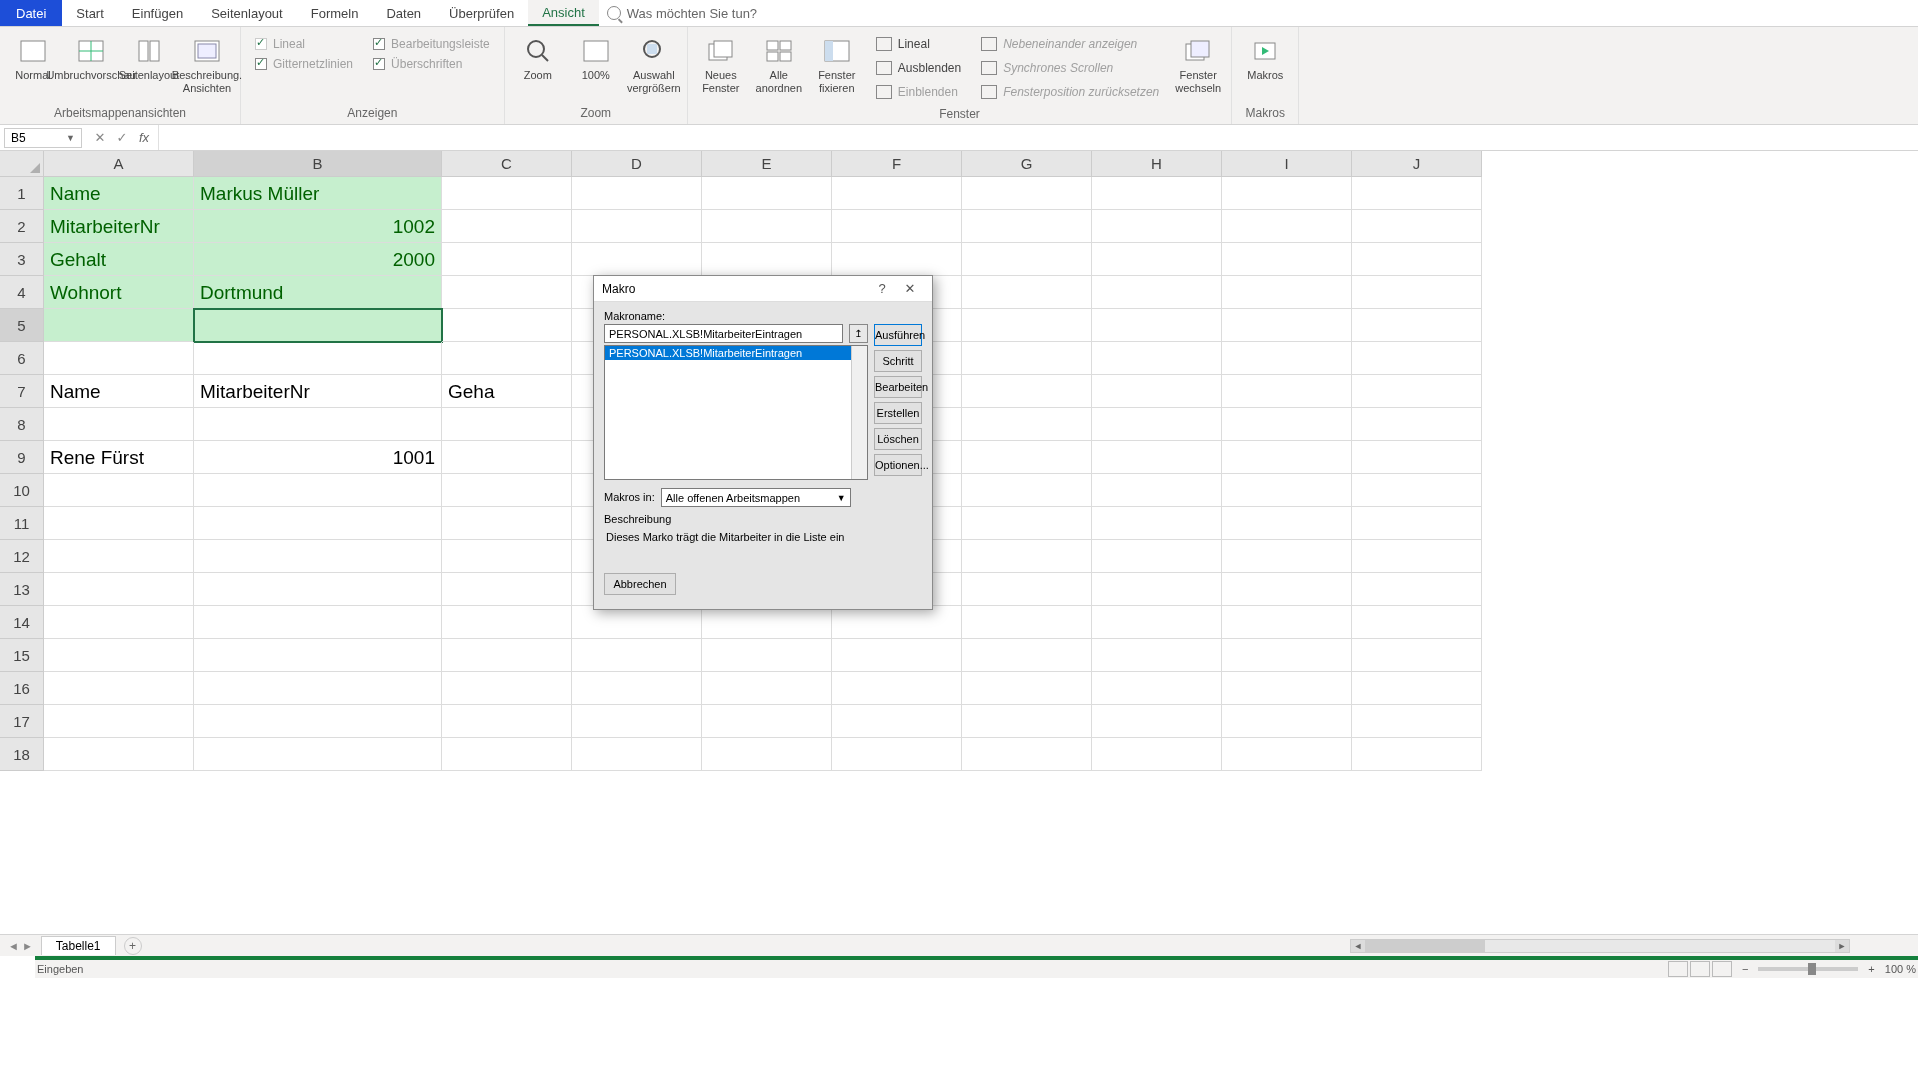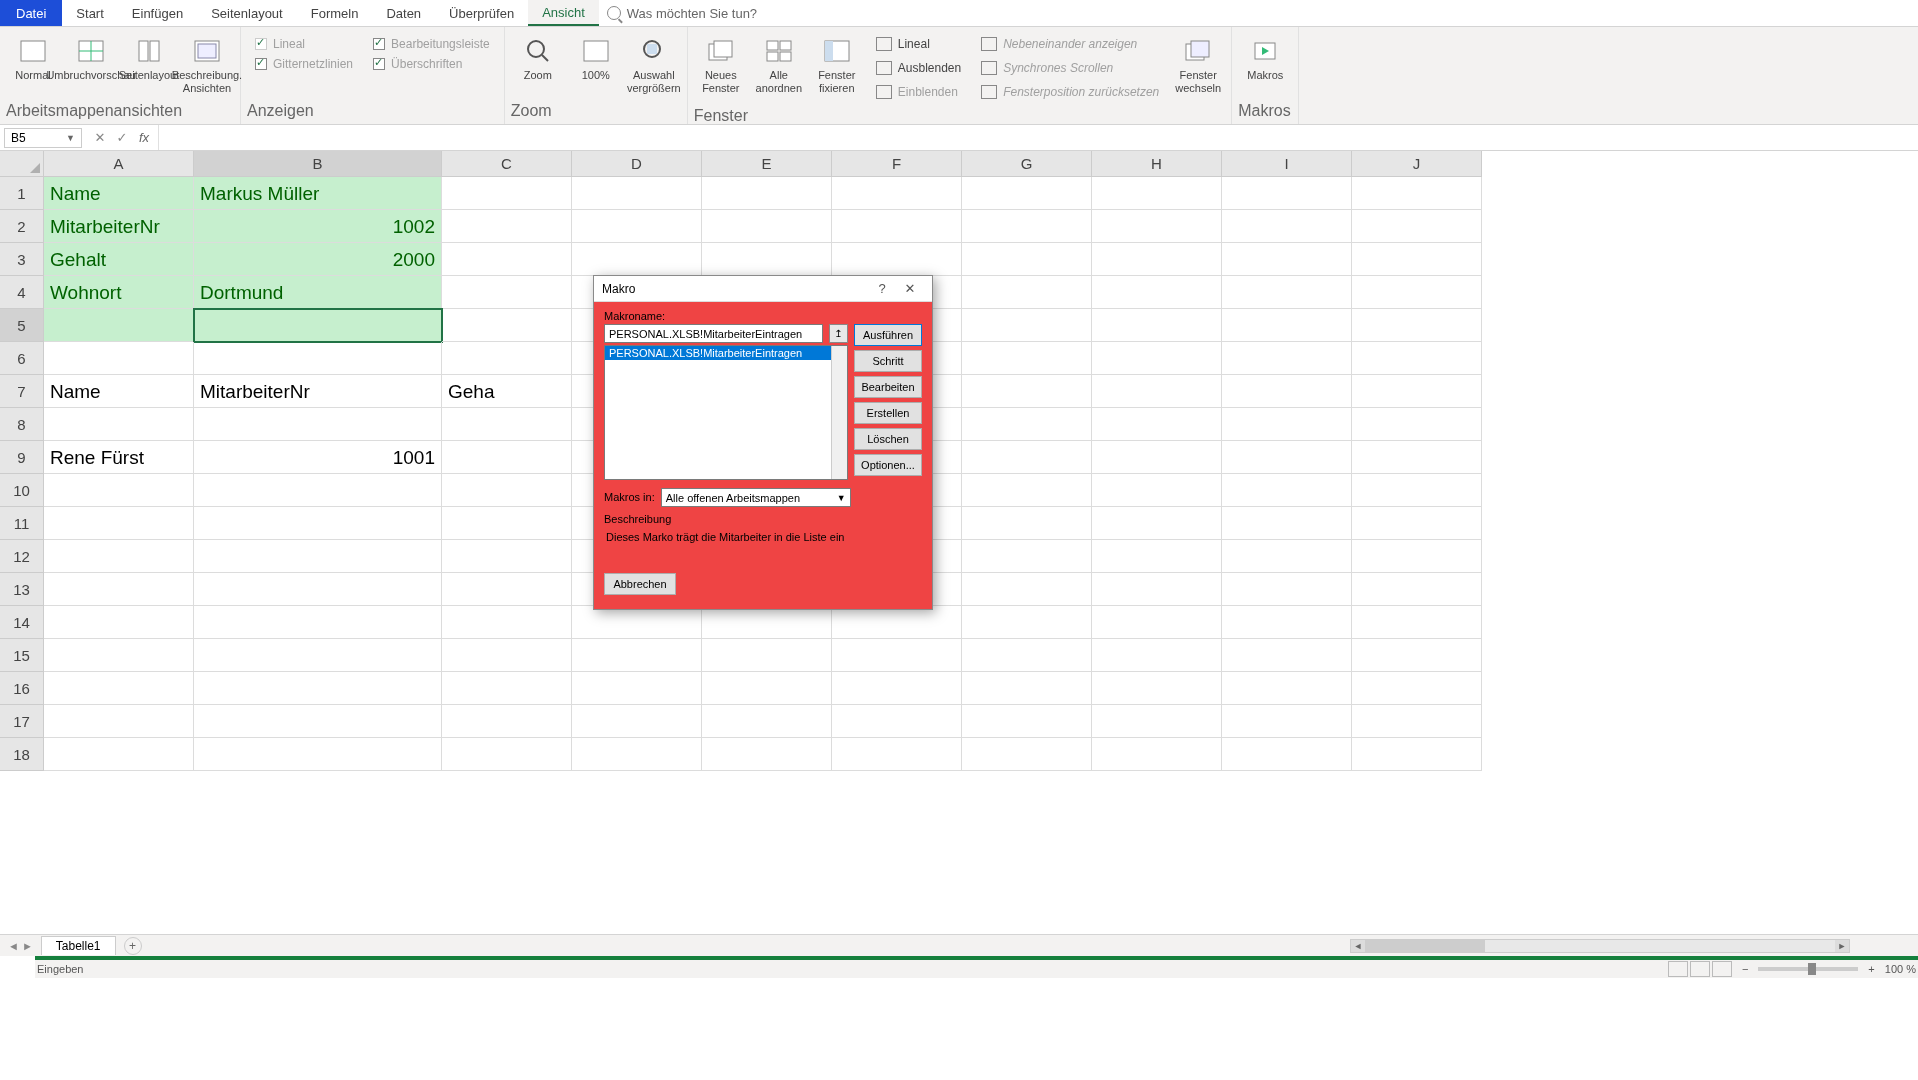--- a/index.html
+++ b/index.html
@@ -9,21 +9,21 @@
 .tab { padding: 0 14px; font-size: 13px; color: #444; display: flex; align-items: center; cursor: pointer; }
 .tab.active { background: #f3f2f1; color: #217346; border-bottom: 2px solid #217346; }
 .search-area { display: flex; align-items: center; padding: 0 8px; color: #666; font-size: 13px; gap: 6px; }
 .search-icon { width: 14px; height: 14px; border: 1.5px solid #888; border-radius: 50%; position: relative; }
 .search-icon::after { content: ""; position: absolute; width: 5px; height: 1.5px; background: #888; bottom: -2px; right: -3px; transform: rotate(45deg); }
 
 
 .ribbon { height: 98px; background: #f3f2f1; display: flex; border-bottom: 1px solid #d4d4d4; }
 .ribbon-group { border-right: 1px solid #e1e1e1; display: flex; flex-direction: column; padding: 2px 6px 0; }
 .group-content { flex: 1; display: flex; align-items: flex-start; gap: 4px; padding-top: 4px; }
-.group-label { text-align: left; font-size: 16px; color: #666; padding: 2px 0 4px; }
+.group-label { text-align: center; font-size: 12px; color: #666; padding: 2px 0 4px; }
 .big-btn { display: flex; flex-direction: column; align-items: center; width: 54px; padding: 2px; font-size: 11px; color: #444; text-align: center; line-height: 1.2; cursor: pointer; }
 .big-btn .icon-box { width: 32px; height: 32px; margin-bottom: 2px; display: flex; align-items: center; justify-content: center; }
 .check-col { display: flex; flex-direction: column; gap: 6px; padding: 4px 8px; }
 .check-item { display: flex; align-items: center; gap: 6px; font-size: 12px; color: #444; }
 .check-item.disabled { color: #a0a0a0; }
 .chk { width: 12px; height: 12px; border: 1px solid #888; background: #fff; display: inline-block; position: relative; }
 .chk.checked::after { content: "✓"; position: absolute; top: -3px; left: 0; font-size: 11px; color: #217346; }
 .chk.disabled { border-color: #ccc; }
 .small-row { display: flex; align-items: center; gap: 6px; font-size: 12px; color: #444; padding: 2px 0; }
 .small-row.disabled { color: #a0a0a0; }
@@ -67,30 +67,30 @@
 .hscroll-arrow { position:absolute; top:0; width:14px; height:100%; background:#dcdcdc; text-align:center; font-size:9px; line-height:12px; color:#666;}
 .hscroll-arrow.l{left:0;} .hscroll-arrow.r{right:0;}
 
 
 .status-bar { height: 22px; background: #f3f2f1; border-top: 4px solid #15803d; display: flex; align-items: center; padding: 0 2px; font-size: 11px; color: #555; justify-content: space-between; margin-left: 35px; }
 .status-right { display: flex; align-items: center; gap: 10px; }
 .view-btns { display: flex; gap: 2px; }
 .vb { width: 20px; height: 16px; border: 1px solid #bbb; }
 .zoom-slider { width: 100px; height: 4px; background: #ccc; position: relative; }
 .zoom-thumb { position: absolute; left: 50%; top: -4px; width: 8px; height: 12px; background: #888; }
-.dialog { position: absolute; left: 593px; top: 275px; width: 340px; background: #ef4444; border: 1px solid #8a8a8a; box-shadow: 3px 3px 12px rgba(0,0,0,0.35); font-size: 11px; }
+.dialog { position: absolute; left: 593px; top: 275px; width: 340px; background: #e5e5e5; border: 1px solid #8a8a8a; box-shadow: 3px 3px 12px rgba(0,0,0,0.35); font-size: 11px; }
 .dialog-title { height: 26px; background: #fff; display: flex; align-items: center; padding: 0 8px; border-bottom: 1px solid #ddd; }
 .dialog-title .t { flex: 1; font-size: 12px; }
 .dialog-title .hbtn { width: 28px; text-align: center; color: #555; font-size: 13px; cursor: pointer; }
 .dialog-body { padding: 8px 10px; }
 .dlabel { font-size: 11px; margin-bottom: 2px; }
 .macro-name-row { display: flex; gap: 6px; }
 .macro-name-input { flex: 1; border: 1px solid #7a7a7a; background: #fff; height: 19px; font-size: 11px; padding: 0 4px; }
 .ref-btn { width: 19px; height: 19px; border: 1px solid #888; background: #e8e8e8; font-size: 10px; }
-.btn { width: 68px; height: 22px; background: #e1e1e1; border: 1px solid #adadad; font-size: 11px; margin-bottom: 4px; cursor: pointer; }
+.btn { width: 48px; height: 22px; background: #e1e1e1; border: 1px solid #adadad; font-size: 11px; margin-bottom: 4px; cursor: pointer; }
 .btn.primary { border: 1px solid #0078d7; }
 .macro-row { display: flex; gap: 6px; align-items: flex-start; }
 .macro-list { flex: 1; border: 1px solid #7a7a7a; background: #fff; height: 135px; margin-top: 2px; overflow: hidden; position: relative; }
 .macro-list-item { background: #0078d7; color: #fff; padding: 1px 4px; font-size: 11px; }
 .list-scroll { position:absolute; right:0; top:0; width:16px; height:100%; background:#f0f0f0; border-left:1px solid #ccc; }
 .macro-btns { display: flex; flex-direction: column; }
 .macros-in-row { display: flex; align-items: center; gap: 6px; margin-top: 8px; }
 .macros-in-select { flex: 1; max-width: 190px; border: 1px solid #7a7a7a; background: #fff; height: 19px; font-size: 11px; padding: 0 4px; display: flex; align-items: center; justify-content: space-between; }
 .desc-box { margin-top: 6px; font-size: 11px; }
 .desc-text { padding: 4px 2px; min-height: 32px; }

